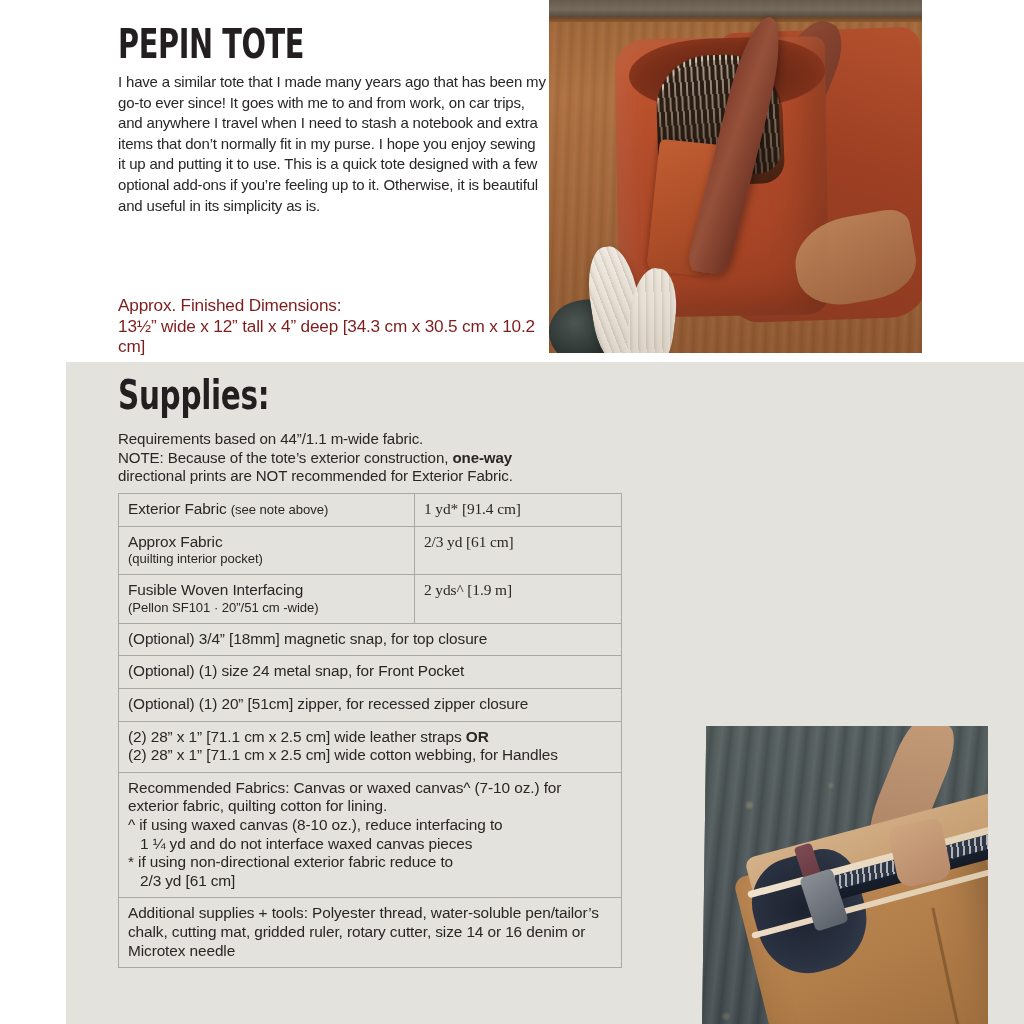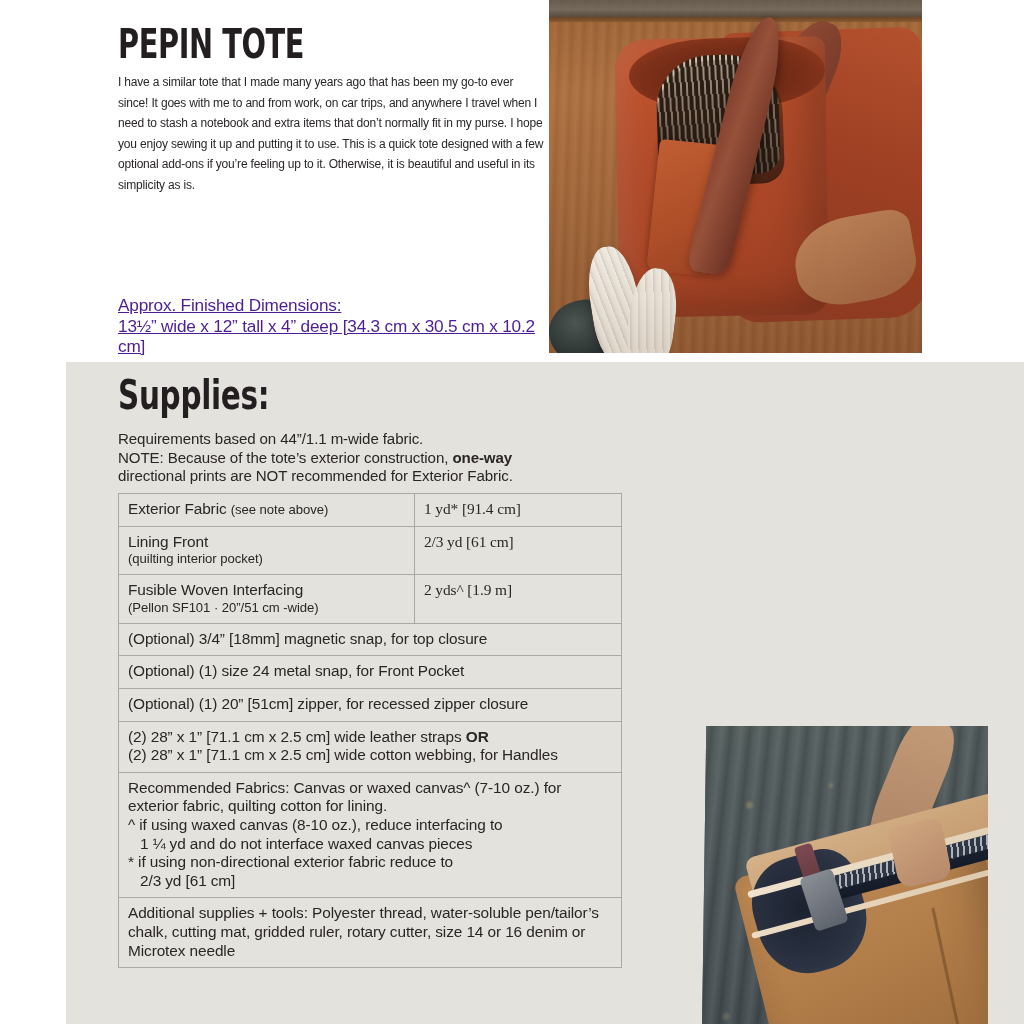--- a/index.html
+++ b/index.html
@@ -32,35 +32,34 @@
     line-height: 44px;
     letter-spacing: -0.5px;
     margin: 0 0 6px 0;
     transform: scaleX(0.80);
     transform-origin: left top;
     white-space: nowrap;
     color: #231f20;
   }
 
   #intro-paragraph {
-    font-size: 12px;
+    font-size: 15px;
     line-height: 20.6px;
     margin: 0;
     letter-spacing: -0.18px;
     color: #2a2626;
   }
 
   #dimensions-block {
     position: absolute;
     left: 118px; top: 295px; width: 440px;
     font-size: 17.2px;
     line-height: 20.6px;
     letter-spacing: -0.18px;
-    color: #4c1d95;
-    text-decoration: underline;
+    color: #7f1d1d;
   }
 
   
   #hero-photo {
     position: absolute;
     left: 549px; top: 0px; width: 373px; height: 353px;
     overflow: hidden;
     background: #8d5a33;
   }
   .hero-wood {
@@ -386,21 +385,21 @@
     <tbody>
       <tr>
         <td class="item-col">
           <span>Exterior Fabric</span>
           <span class="sub-note" style="display:inline">(see note above)</span>
         </td>
         <td class="qty-col">1 yd* [91.4 cm]</td>
       </tr>
       <tr>
         <td class="item-col">
-          <span>Lining Front</span>
+          <span>Approx Fabric</span>
           <span class="sub-note">(quilting interior pocket)</span>
         </td>
         <td class="qty-col">2/3 yd [61 cm]</td>
       </tr>
       <tr>
         <td class="item-col">
           <span>Fusible Woven Interfacing</span>
           <span class="sub-note">(Pellon SF101 · 20”/51 cm -wide)</span>
         </td>
         <td class="qty-col">2 yds^ [1.9 m]</td>

